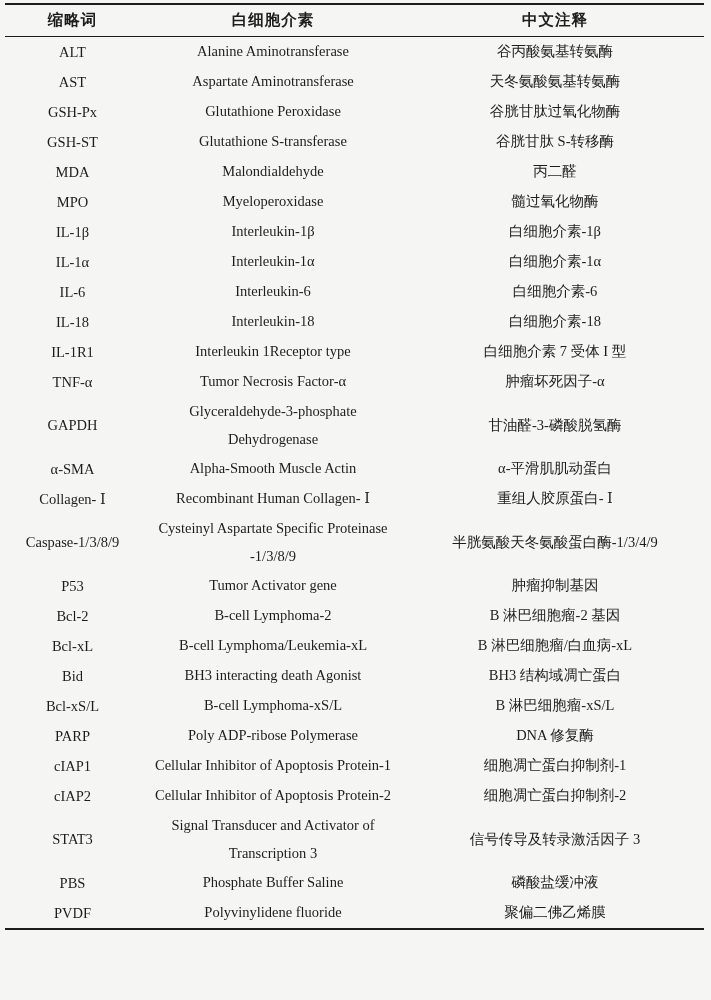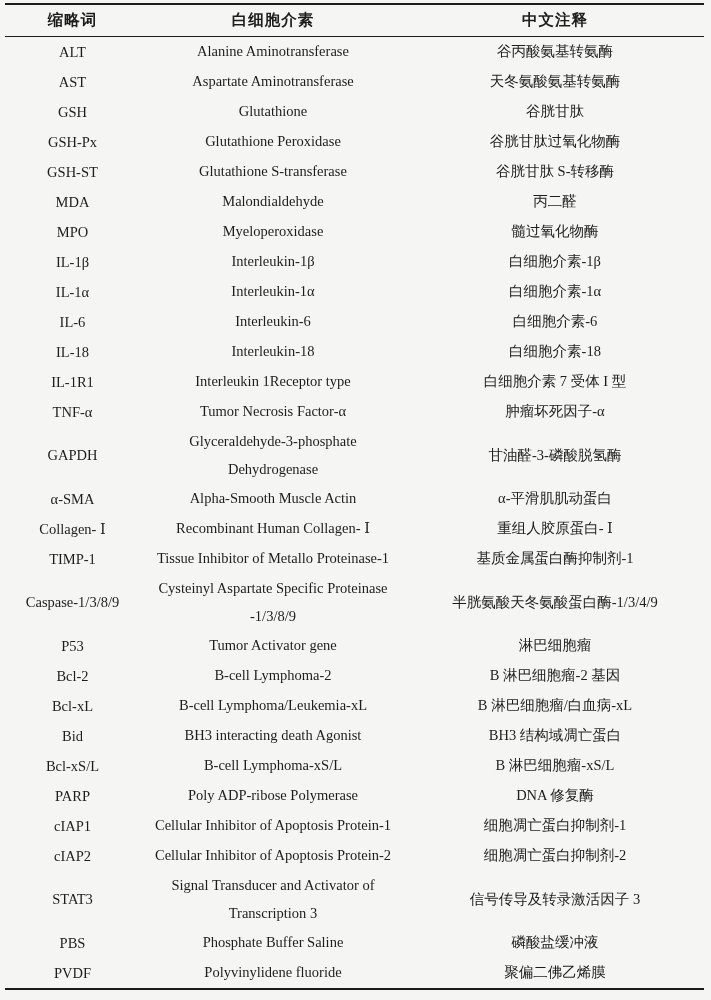--- a/index.html
+++ b/index.html
@@ -88,29 +88,20 @@
         <tr>
           <td>AST</td>
           <td>
             <div class="en-line">Aspartate Aminotransferase</div>
           </td>
           <td>
             <div class="zh-line">天冬氨酸氨基转氨酶</div>
           </td>
         </tr>
         <tr>
-          <td>GSH</td>
-          <td>
-            <div class="en-line">Glutathione</div>
-          </td>
-          <td>
-            <div class="zh-line">谷胱甘肽</div>
-          </td>
-        </tr>
-        <tr>
           <td>GSH-Px</td>
           <td>
             <div class="en-line">Glutathione Peroxidase</div>
           </td>
           <td>
             <div class="zh-line">谷胱甘肽过氧化物酶</div>
           </td>
         </tr>
         <tr>
           <td>GSH-ST</td>
@@ -214,46 +205,37 @@
         </tr>
         <tr>
           <td>Collagen- Ⅰ</td>
           <td>
             <div class="en-line">Recombinant Human Collagen- Ⅰ</div>
           </td>
           <td>
             <div class="zh-line">重组人胶原蛋白- Ⅰ</div>
           </td>
         </tr>
-        <tr>
-          <td>TIMP-1</td>
-          <td>
-            <div class="en-line">Tissue Inhibitor of Metallo Proteinase-1</div>
-          </td>
-          <td>
-            <div class="zh-line">基质金属蛋白酶抑制剂-1</div>
-          </td>
-        </tr>
         <tr class="multi">
           <td>Caspase-1/3/8/9</td>
           <td>
             <div class="en-line">Cysteinyl Aspartate Specific Proteinase</div>
             <div class="en-line">-1/3/8/9</div>
           </td>
           <td>
             <div class="zh-line">半胱氨酸天冬氨酸蛋白酶-1/3/4/9</div>
           </td>
         </tr>
         <tr>
           <td>P53</td>
           <td>
             <div class="en-line">Tumor Activator gene</div>
           </td>
           <td>
-            <div class="zh-line">淋巴细胞瘤</div>
+            <div class="zh-line">肿瘤抑制基因</div>
           </td>
         </tr>
         <tr>
           <td>Bcl-2</td>
           <td>
             <div class="en-line">B-cell Lymphoma-2</div>
           </td>
           <td>
             <div class="zh-line">B 淋巴细胞瘤-2 基因</div>
           </td>

